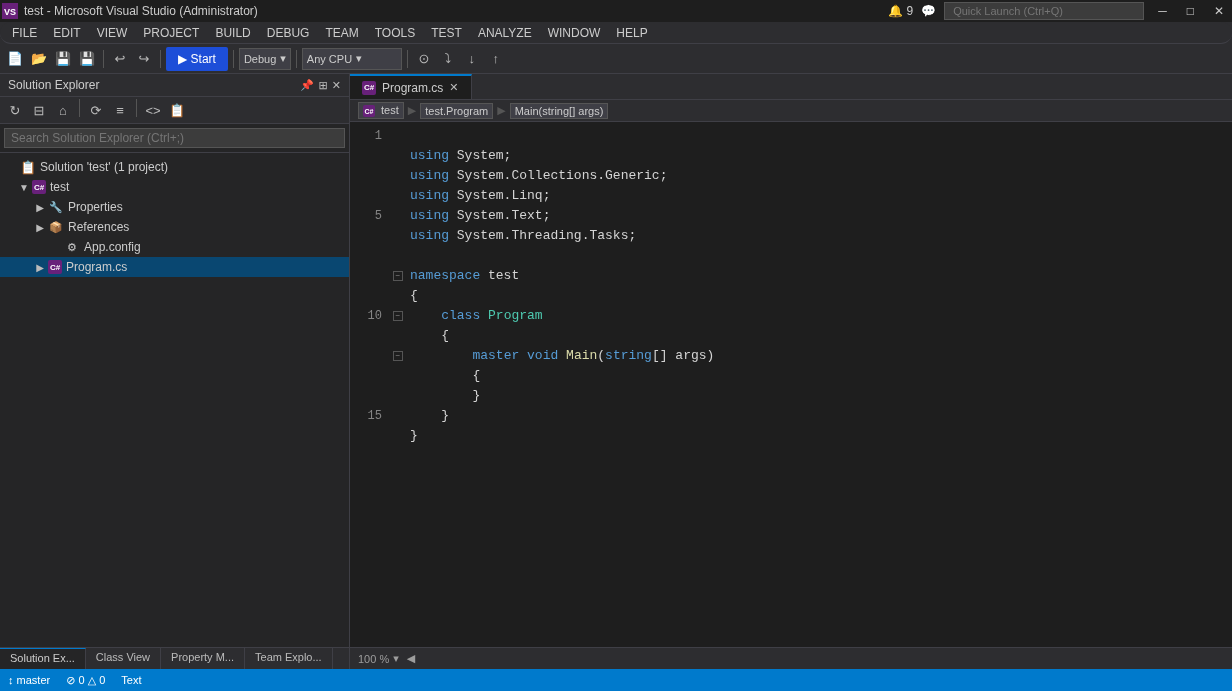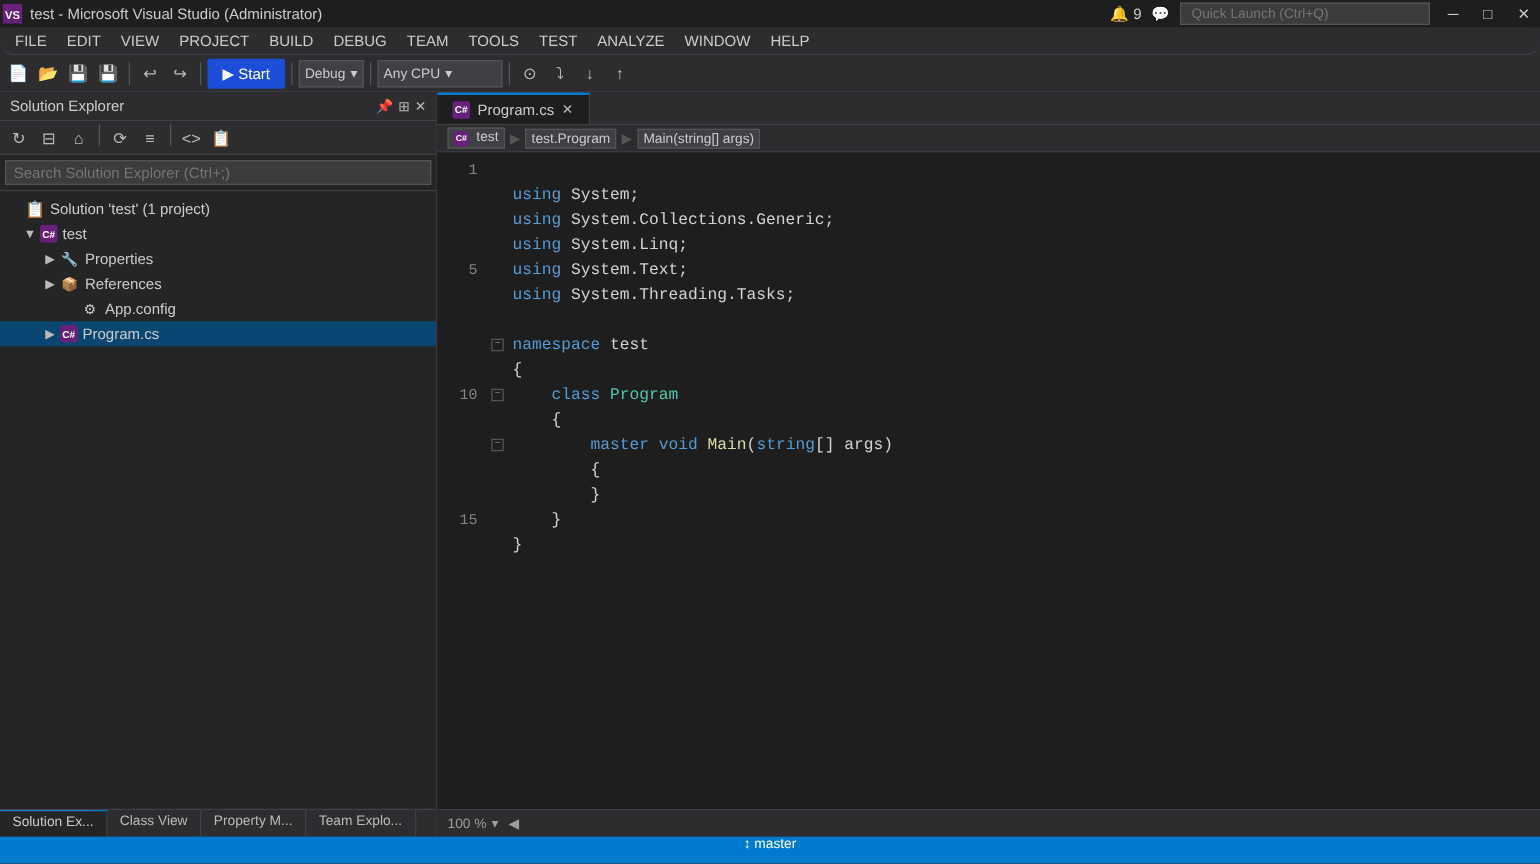--- a/index.html
+++ b/index.html
@@ -67,21 +67,21 @@
     .fold-area { width: 16px; min-width: 16px; display: flex; align-items: center; justify-content: center; color: #555; font-size: 10px; cursor: pointer; }
     .fold-btn { width: 10px; height: 10px; border: 1px solid #555; display: flex; align-items: center; justify-content: center; font-size: 8px; color: #888; }
     .code-text { flex: 1; padding-left: 4px; white-space: pre; color: #d4d4d4; }
 
     
     .kw { color: #569cd6; }
     .type { color: #4ec9b0; }
     .method { color: #dcdcaa; }
 
     
-    #status-bar { height: 22px; background: #007acc; display: flex; align-items: center; padding: 0 8px; gap: 16px; font-size: 11px; color: white; flex-direction: column; }
+    #status-bar { height: 22px; background: #007acc; display: flex; align-items: center; padding: 0 8px; gap: 16px; font-size: 11px; color: white; }
     #status-bar span { white-space: nowrap; }
 
     
     #zoom-bar { height: 22px; background: #2d2d30; border-top: 1px solid #3f3f46; display: flex; align-items: center; padding: 0 8px; gap: 4px; font-size: 11px; color: #9d9d9d; }
 
     
     ::-webkit-scrollbar { width: 8px; height: 8px; }
     ::-webkit-scrollbar-track { background: #252526; }
     ::-webkit-scrollbar-thumb { background: #555; }
   </style>

